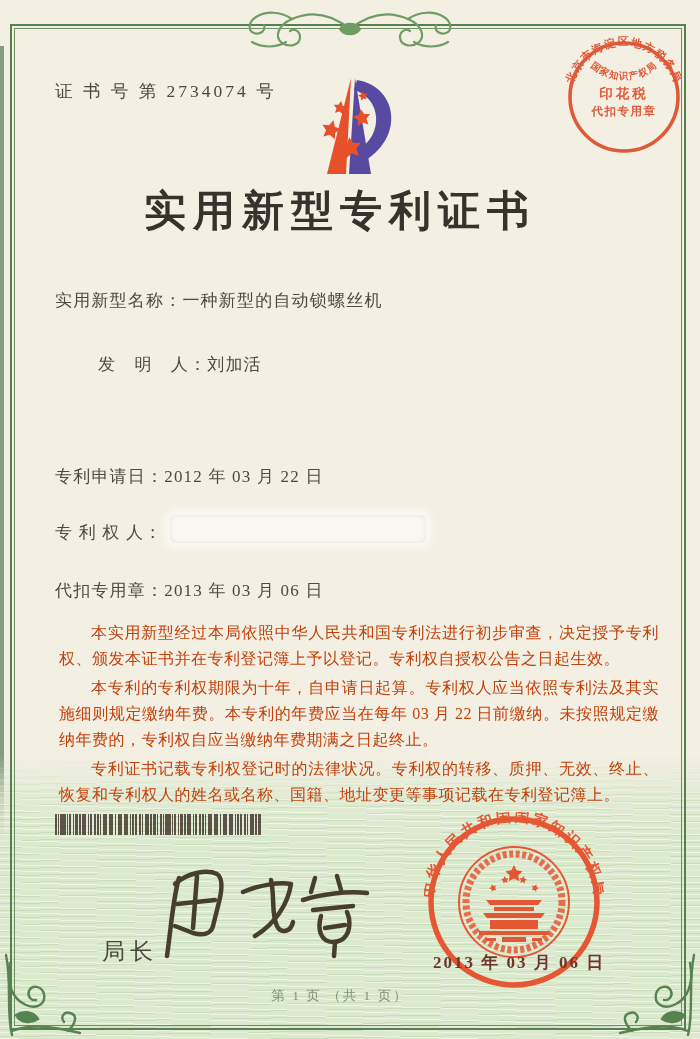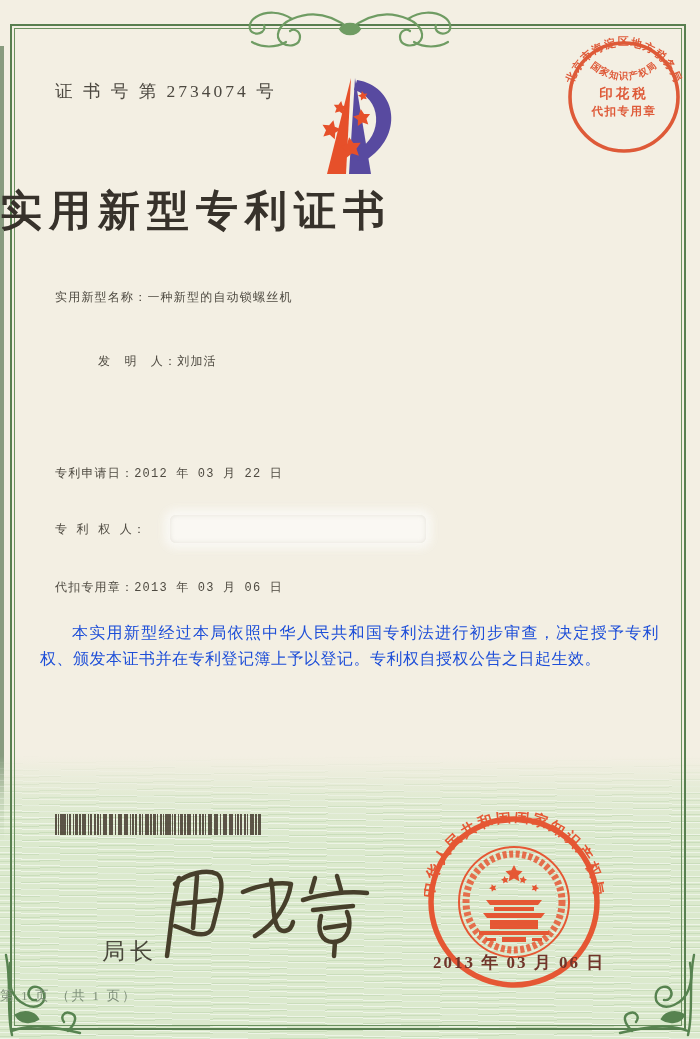--- a/index.html
+++ b/index.html
@@ -29,50 +29,50 @@
   .frame-inner{position:absolute;inset:2px;border:1px solid #6b9160;}
   .ornament-top{position:absolute;left:228px;top:2px;}
   .corner-orn{position:absolute;bottom:2px;}
   .corner-orn.left{left:2px;}
   .corner-orn.right{right:2px;transform:scaleX(-1);}
   
   .cert-no{position:absolute;left:55px;top:79px;font-size:17.5px;letter-spacing:3px;color:#4c4840;}
   .logo{position:absolute;left:283px;top:74px;}
   .tax-stamp{position:absolute;left:558px;top:31px;opacity:.93;}
   .title{
-    position:absolute;left:0;right:20px;top:183px;
+    position:absolute;left:0;right:20px;top:183px;text-align:center;
     font-size:42px;font-weight:600;letter-spacing:7px;color:#37322b;
   }
   
-  .field{position:absolute;left:55px;font-size:12px;letter-spacing:1.2px;white-space:nowrap;color:#4e4a41;font-family:Liberation Mono, monospace;}
+  .field{position:absolute;left:55px;font-size:17px;letter-spacing:1.2px;white-space:nowrap;color:#4e4a41;}
   .f-name{top:289px;} .f-inventor{top:353px;margin-left:43px;} .f-patno{top:409px;}
   .f-filing{top:465px;} .f-patentee{top:521px;} .f-grant{top:579px;}
   .redaction{
     position:absolute;left:170px;top:515px;width:256px;height:28px;border-radius:6px;
     background:rgba(250,249,244,.93);
     box-shadow:0 0 9px 6px rgba(250,249,244,.95), inset 0 0 4px rgba(210,206,196,.5);
   }
   
-  .paras{position:absolute;left:40px;right:41px;top:620px;
-    font-size:16px;line-height:26px;text-align:justify;color:#1d4ed8;letter-spacing:.5px;}
+  .paras{position:absolute;left:59px;right:41px;top:620px;
+    font-size:16px;line-height:26px;text-align:justify;color:#c2410c;letter-spacing:.5px;}
   .paras p{margin:0 0 3px 0;text-indent:2em;}
   
   .barcode{
     position:absolute;left:55px;top:814px;width:206px;height:21px;opacity:.85;
     background-image:
       repeating-linear-gradient(90deg,#453a2f 0 1.5px,transparent 1.5px 3px),
       repeating-linear-gradient(90deg,#453a2f 0 2px,transparent 2px 7px),
       repeating-linear-gradient(90deg,#453a2f 0 1px,transparent 1px 5px);
   }
   .director{position:absolute;left:102px;top:936px;font-size:23px;letter-spacing:5px;color:#49483b;}
   .signature{position:absolute;left:145px;top:856px;}
   .sipo-seal{position:absolute;left:424px;top:812px;opacity:.95;}
   .seal-date{position:absolute;left:433px;top:951px;font-size:17px;font-weight:600;
     letter-spacing:2px;color:#70352a;white-space:nowrap;}
-  .page-footer{position:absolute;left:0;right:20px;top:987px;
+  .page-footer{position:absolute;left:0;right:20px;top:987px;text-align:center;
     font-size:13.5px;letter-spacing:2px;color:#7f907a;}
   .sr-only{position:absolute;width:1px;height:1px;overflow:hidden;clip:rect(0 0 0 0);white-space:nowrap;}
 </style>
 </head>
 <body>
 
 <div class="page">
 
   <div class="spine"></div>
   <div class="green-band">
@@ -164,20 +164,22 @@
 
   <div class="field f-filing"><span>专利申请日：</span><span>2012 年 03 月 22 日</span></div>
 
   <div class="field f-patentee"><span>专 利 权 人：</span><span></span></div>
   <div class="redaction"></div>
 
   <div class="field f-grant"><span>代扣专用章：</span><span>2013 年 03 月 06 日</span></div>
 
   <div class="paras">
     <p>本实用新型经过本局依照中华人民共和国专利法进行初步审查，决定授予专利权、颁发本证书并在专利登记簿上予以登记。专利权自授权公告之日起生效。</p>
+    <p>本专利的专利权期限为十年，自申请日起算。专利权人应当依照专利法及其实施细则规定缴纳年费。本专利的年费应当在每年 03 月 22 日前缴纳。未按照规定缴纳年费的，专利权自应当缴纳年费期满之日起终止。</p>
+    <p>专利证书记载专利权登记时的法律状况。专利权的转移、质押、无效、终止、恢复和专利权人的姓名或名称、国籍、地址变更等事项记载在专利登记簿上。</p>
   </div>
 
   <div class="barcode"></div>
 
   <div class="director">局长</div>
   <svg class="signature" width="230" height="110" viewBox="0 0 230 110">
     <g stroke="#473f2b" stroke-width="4.5" fill="none" stroke-linecap="round" stroke-linejoin="round">
       <path d="M34,22 C28,42 26,72 22,100"></path>
       <path d="M30,28 C42,17 62,13 72,18 C78,22 77,34 74,46 L68,70 C66,78 58,80 48,77 L30,70"></path>
       <path d="M32,48 L70,44"></path>

